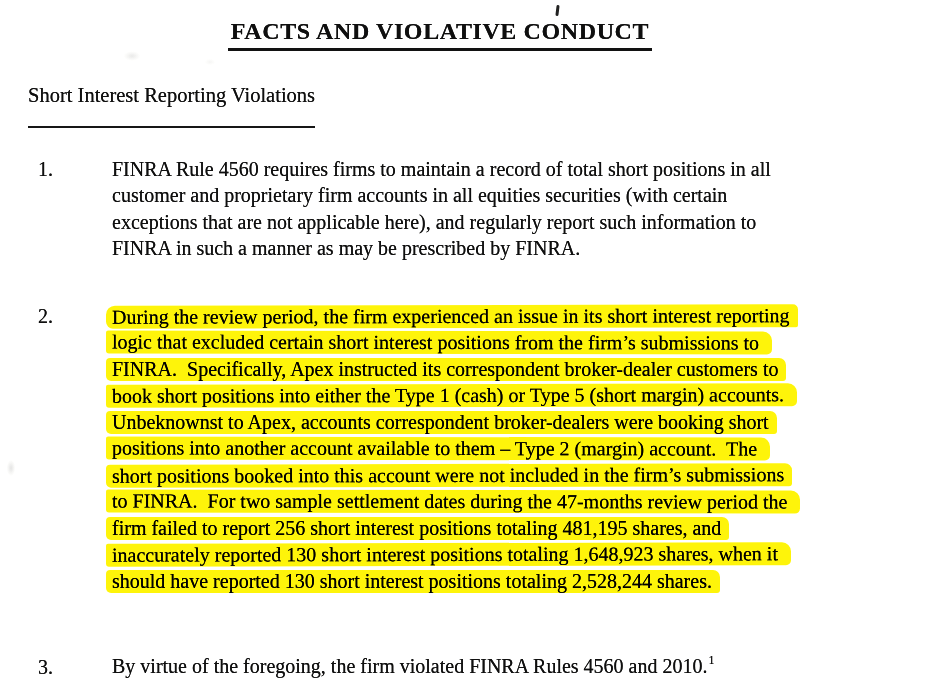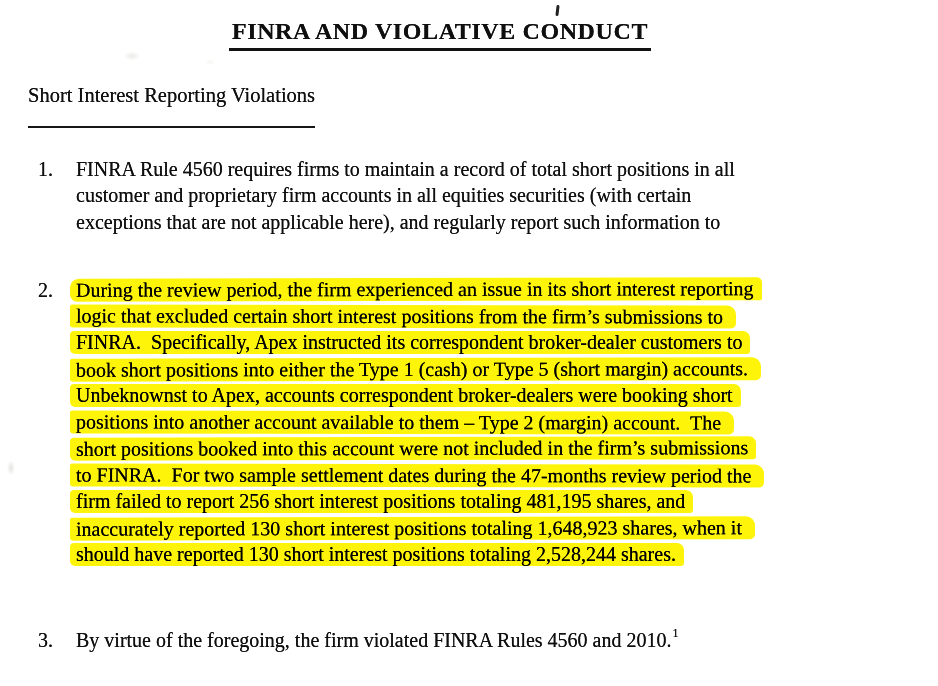--- a/index.html
+++ b/index.html
@@ -32,57 +32,60 @@
   .heading{
     display:inline-block;margin:31px 0 0 28px;
     font-size:20.5px;line-height:27px;
     padding-bottom:17px;border-bottom:2px solid #1b1b1b;white-space:pre;
   }
   .para{display:flex;align-items:flex-start;}
   .para.p1{margin:28px 0 0 38px;}
   .para.p2{margin:41px 0 0 38px;}
   .para.p3{margin:59px 0 0 38px;}
   .num{flex:none;width:38px;font-size:20px;line-height:26.5px;}
-  .pbody{font-size:20px;}
+  .pbody{font-size:20px;margin-left:36px;}
   .bl{height:26.5px;display:flex;align-items:center;}
   .txt,.hl{line-height:23px;white-space:pre;}
   .hl{
     display:inline-block;
     padding:0 8px 0 6px;margin-left:-6px;
     border-radius:4px 7px 3px 5px;
   }
   .p2 .bl:nth-child(2n) .hl{transform:rotate(.1deg);padding-right:13px;border-radius:2px 9px 5px 3px;}
   .p2 .bl:nth-child(3n+1) .hl{transform:rotate(-.12deg);}
   .p2 .bl:nth-child(1) .hl{border-radius:9px 5px 2px 7px;}
   sup.fn{font-size:12px;line-height:0;position:relative;top:-7px;left:1px;}
 </style>
 </head>
 <body>
 
 <div class="page" style="color: rgb(20, 20, 20);">
 
   <div class="artifact-tick"></div>
 
   <div class="title-row">
-    <span class="title">FINRA AND VIOLATIVE CONDUCT</span>
+    <span class="title">FACTS AND VIOLATIVE CONDUCT</span>
   </div>
 
   <span class="heading">Short Interest Reporting Violations</span>
 
   <div class="para p1">
     <span class="num">1.</span>
     <div class="pbody">
       <div class="bl">
           <span class="txt">FINRA Rule 4560 requires firms to maintain a record of total short positions in all</span>
         </div>
       <div class="bl">
           <span class="txt">customer and proprietary firm accounts in all equities securities (with certain</span>
         </div>
       <div class="bl">
           <span class="txt">exceptions that are not applicable here), and regularly report such information to</span>
+        </div>
+      <div class="bl">
+          <span class="txt">FINRA in such a manner as may be prescribed by FINRA.</span>
         </div>
     </div>
   </div>
 
   <div class="para p2">
     <span class="num">2.</span>
     <div class="pbody">
       <div class="bl">
           <mark class="hl" style="background-color: rgb(248, 238, 16);">During the review period, the firm experienced an issue in its short interest reporting</mark>
         </div>

